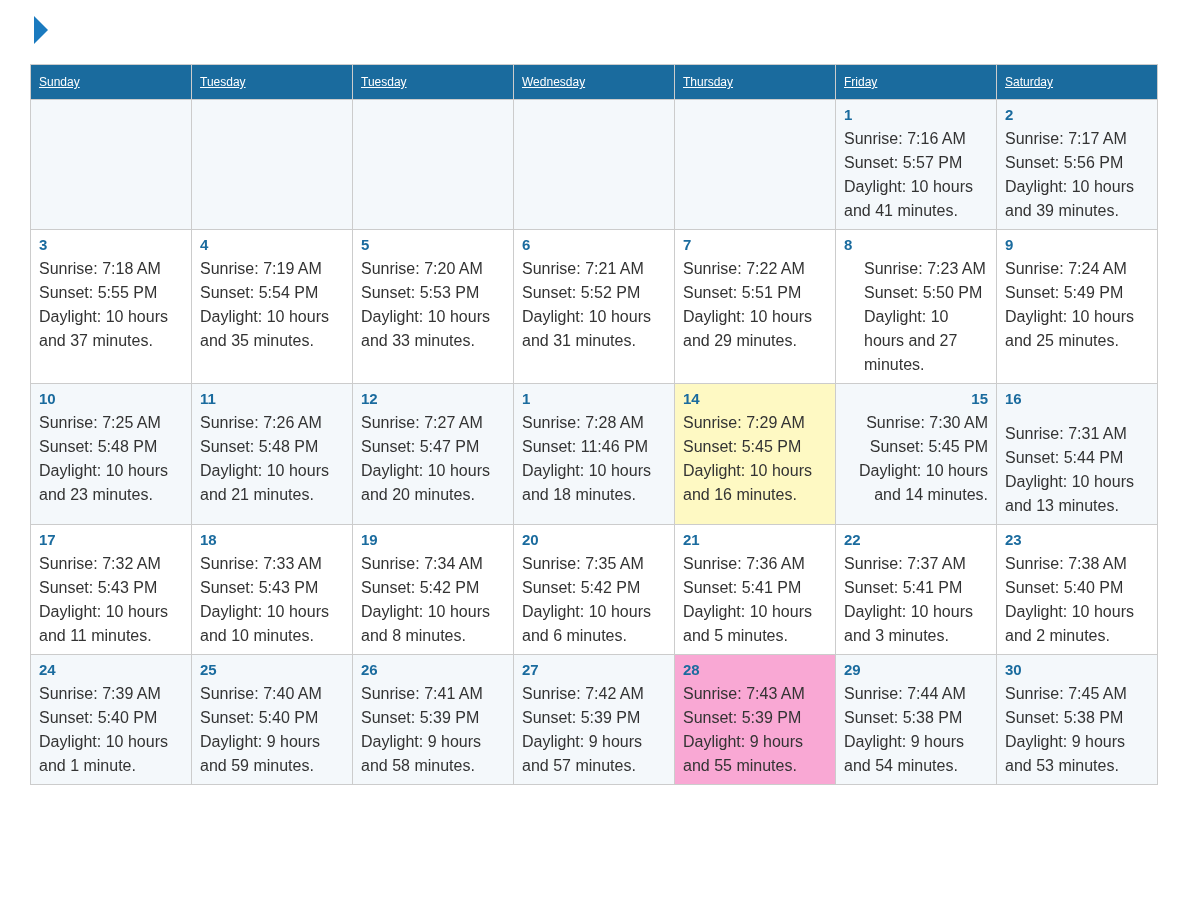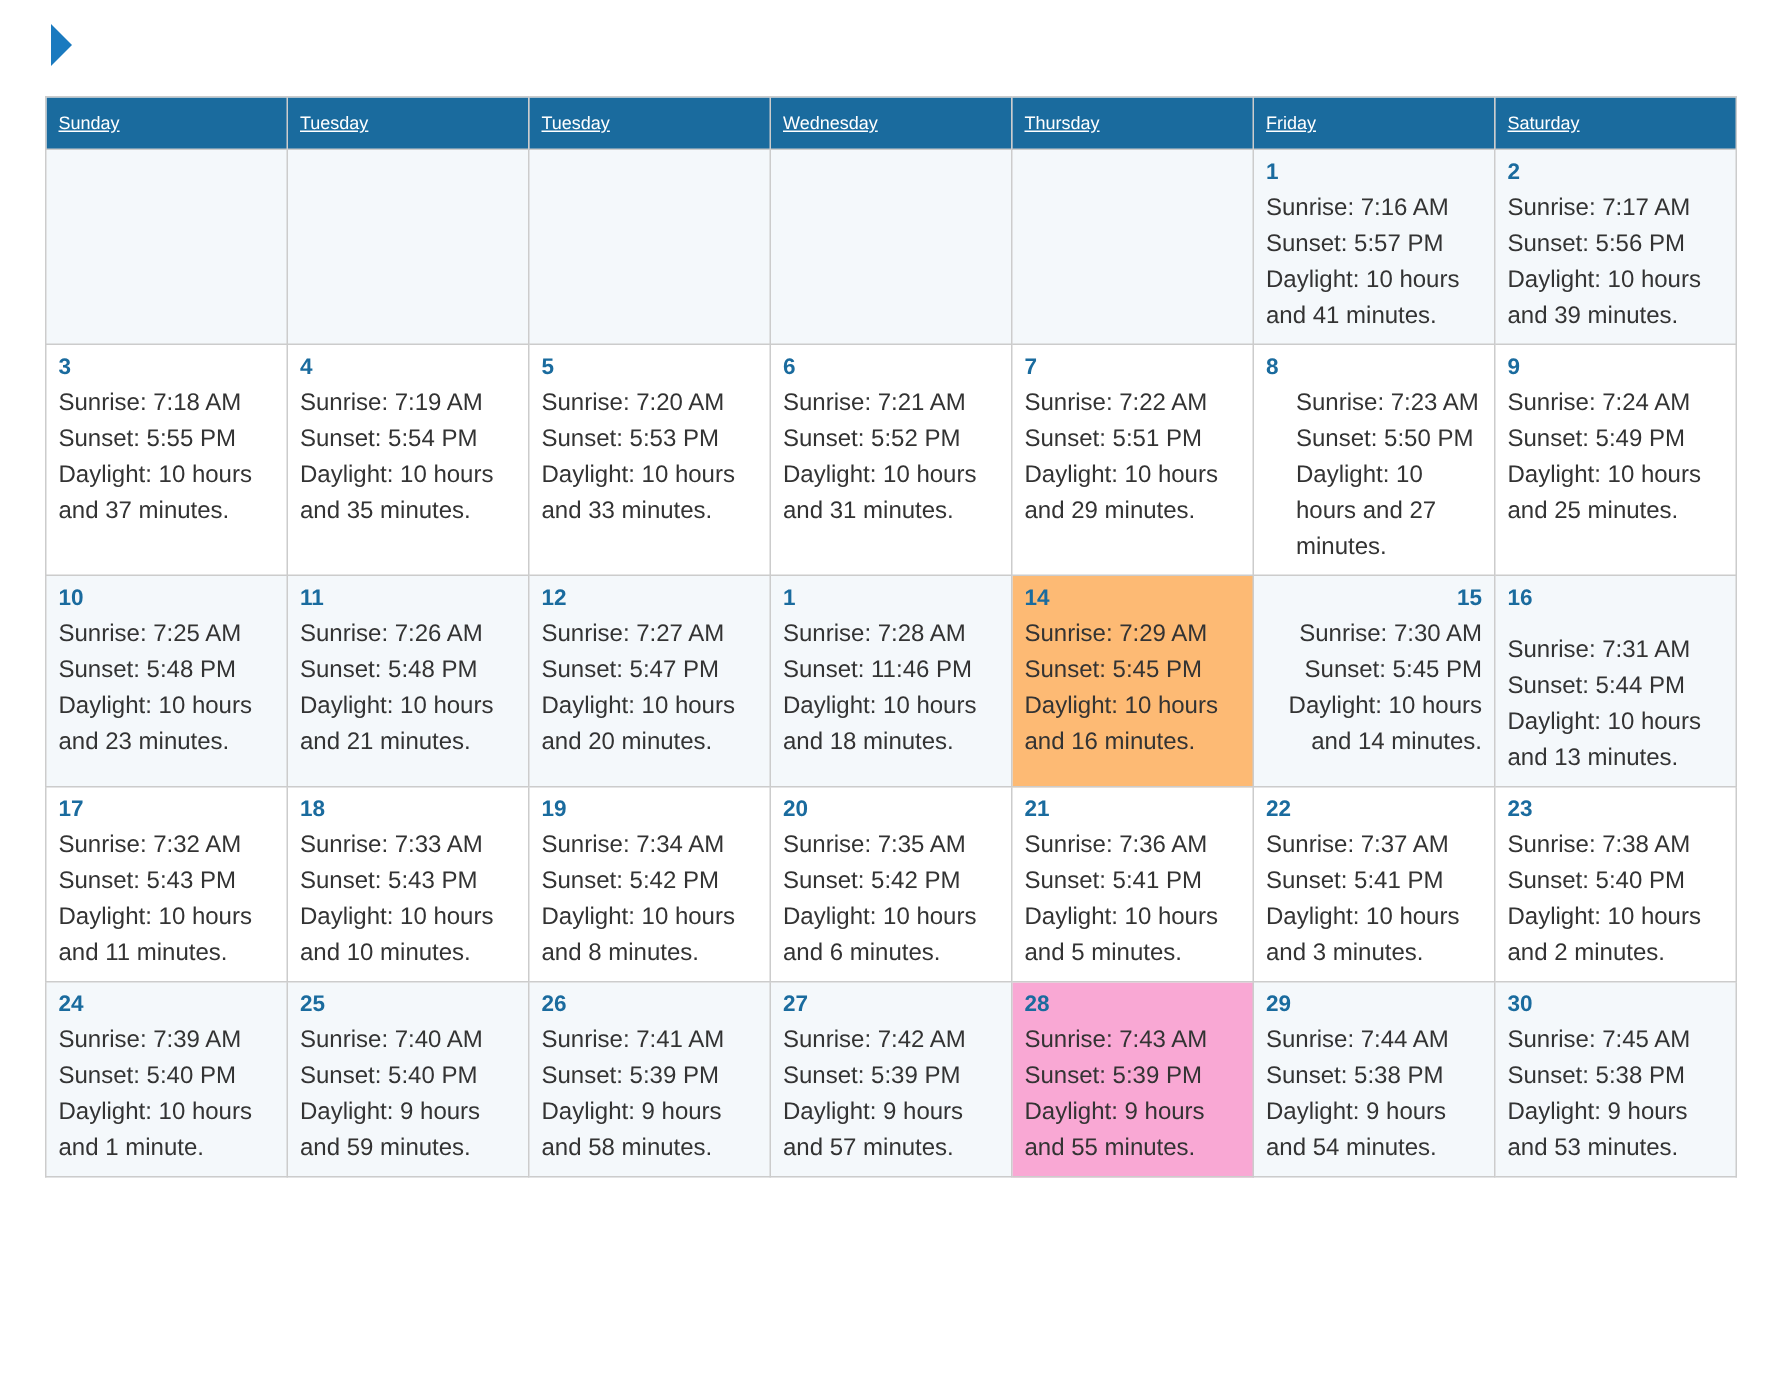--- a/index.html
+++ b/index.html
@@ -215,21 +215,21 @@
           <div class="day-info" style="white-space: pre-line;">Sunrise: 7:27 AM
 Sunset: 5:47 PM
 Daylight: 10 hours and 20 minutes.</div>
         </td>
         <td style="background-color: rgb(244, 248, 251);">
           <span class="day-number">1</span>
           <div class="day-info" style="white-space: pre-line;">Sunrise: 7:28 AM
 Sunset: 11:46 PM
 Daylight: 10 hours and 18 minutes.</div>
         </td>
-        <td style="background-color: #fdba74;">
+        <td style="background-color: #fef9c3;">
           <span class="day-number">14</span>
           <div class="day-info" style="white-space: pre-line;">Sunrise: 7:29 AM
 Sunset: 5:45 PM
 Daylight: 10 hours and 16 minutes.</div>
         </td>
         <td style="background-color: rgb(244, 248, 251); text-align: right;">
           <span class="day-number">15</span>
           <div class="day-info" style="white-space: pre-line;">Sunrise: 7:30 AM
 Sunset: 5:45 PM
 Daylight: 10 hours and 14 minutes.</div>

